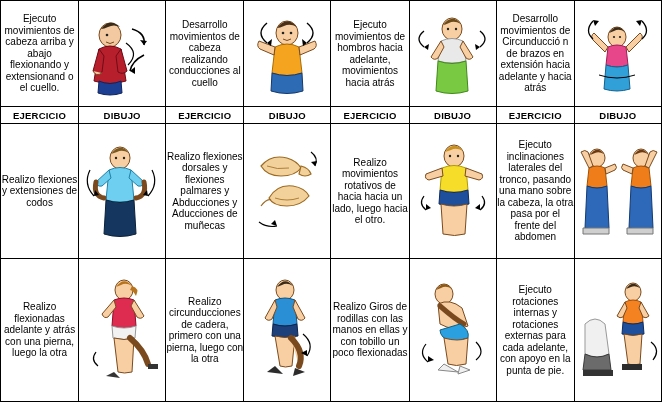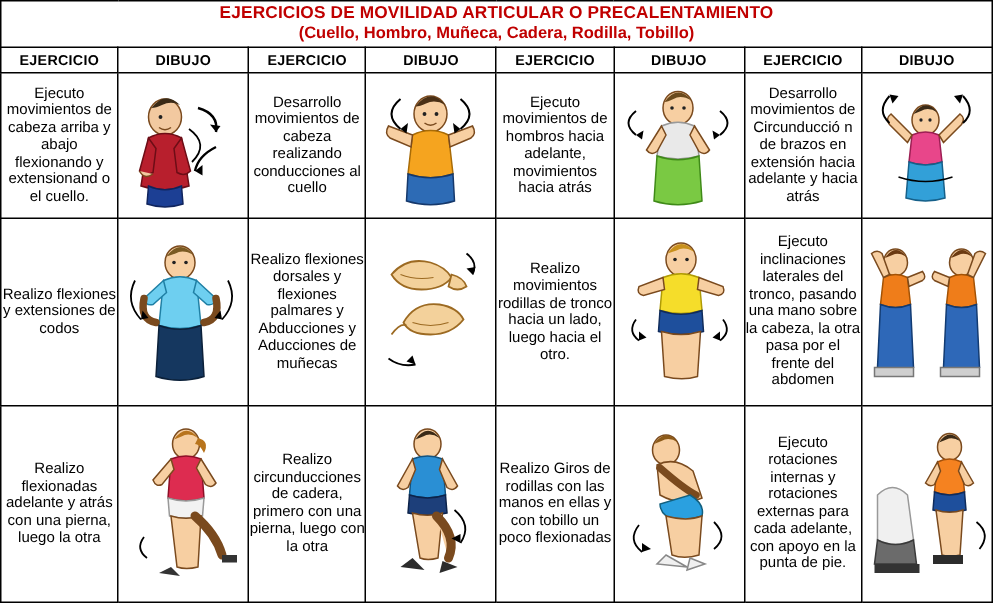--- a/index.html
+++ b/index.html
@@ -88,37 +88,20 @@
       <col class="c-txt">
         <col class="c-pic">
       <col class="c-txt">
         <col class="c-pic">
       <col class="c-txt">
         <col class="c-pic">
       <col class="c-txt">
         <col class="c-pic">
     </colgroup>
     <tbody>
-      <tr>
-        <td class="title-cell" colspan="8">
-          <span class="title-line1">EJERCICIOS DE MOVILIDAD ARTICULAR O PRECALENTAMIENTO</span>
-          <span class="title-line2">(Cuello, Hombro, Muñeca, Cadera, Rodilla, Tobillo)</span>
-        </td>
-      </tr>
-      <tr>
-        <td class="hdr">EJERCICIO</td>
-        <td class="hdr">DIBUJO</td>
-        <td class="hdr">EJERCICIO</td>
-        <td class="hdr">DIBUJO</td>
-        <td class="hdr">EJERCICIO</td>
-        <td class="hdr">DIBUJO</td>
-        <td class="hdr">EJERCICIO</td>
-        <td class="hdr">DIBUJO</td>
-      </tr>
-
       <tr>
         <td class="txt">Ejecuto movimientos de cabeza arriba y abajo flexionando y extensionand o el cuello.</td>
         <td class="pic">
           <div class="pic-wrap">
             <svg width="85" height="86" viewBox="0 0 85 86">
               <ellipse cx="30" cy="24" rx="11" ry="12" fill="#f2c9a0" stroke="#7a4a1e" stroke-width="1"></ellipse>
               <path d="M21 18 q9 -12 19 -2 q-6 -3 -12 0 q-4 2 -7 2z" fill="#3a2a17"></path>
               <circle cx="27" cy="24" r="1.3" fill="#222"></circle>
               <path d="M26 31 q4 3 8 0" fill="none" stroke="#7a4a1e" stroke-width="1"></path>
               <path d="M19 38 q11 -6 22 0 l5 32 q-16 5 -32 0z" fill="#b81f2d" stroke="#6d0d16" stroke-width="1"></path>
@@ -189,20 +172,31 @@
               <path d="M18 9 l6 1 l-4 5z" fill="#000"></path>
               <path d="M67 10 q9 10 0 18" fill="none" stroke="#000" stroke-width="1.3"></path>
               <path d="M67 9 l-6 1 l4 5z" fill="#000"></path>
               <path d="M24 64 q18 6 36 0" fill="none" stroke="#000" stroke-width="1"></path>
             </svg>
           </div>
         </td>
       </tr>
 
       <tr>
+        <td class="hdr">EJERCICIO</td>
+        <td class="hdr">DIBUJO</td>
+        <td class="hdr">EJERCICIO</td>
+        <td class="hdr">DIBUJO</td>
+        <td class="hdr">EJERCICIO</td>
+        <td class="hdr">DIBUJO</td>
+        <td class="hdr">EJERCICIO</td>
+        <td class="hdr">DIBUJO</td>
+      </tr>
+
+      <tr>
         <td class="txt">Realizo flexiones y extensiones de codos</td>
         <td class="pic">
           <div class="pic-wrap">
             <svg width="85" height="110" viewBox="0 0 85 110">
               <ellipse cx="40" cy="22" rx="10" ry="11" fill="#f7cfa2" stroke="#7a4a1e" stroke-width="1"></ellipse>
               <path d="M31 18 q9 -12 18 -1 q-7 -4 -12 -1z" fill="#7a5a22"></path>
               <circle cx="36" cy="22" r="1.2" fill="#222"></circle>
               <circle cx="44" cy="22" r="1.2" fill="#222"></circle>
               <path d="M29 34 q11 -5 22 0 l3 30 q-14 4 -28 0z" fill="#6ecff0" stroke="#2080a5" stroke-width="1"></path>
               <path d="M29 34 l-13 12 q1 5 6 4 l9 -8z" fill="#6ecff0" stroke="#2080a5" stroke-width="1"></path>
@@ -227,21 +221,21 @@
               <path d="M24 62 q8 -14 24 -12 q12 2 16 10 q-8 10 -22 10 q-14 0 -18 -8z" fill="#f3d19b" stroke="#9c6a22" stroke-width="1.2"></path>
               <path d="M30 62 q12 4 24 0" fill="none" stroke="#9c6a22" stroke-width="0.8"></path>
               <path d="M16 70 q6 -8 10 -6" fill="none" stroke="#9c6a22" stroke-width="1.2"></path>
               <path d="M66 16 q8 6 4 14" fill="none" stroke="#000" stroke-width="1.2"></path>
               <path d="M70 30 l-4 -4 l6 -1z" fill="#000"></path>
               <path d="M14 86 q8 6 18 4" fill="none" stroke="#000" stroke-width="1.2"></path>
               <path d="M32 90 l-6 -2 l4 -4z" fill="#000"></path>
             </svg>
           </div>
         </td>
-        <td class="txt">Realizo movimientos rodillas de tronco hacia un lado, luego hacia el otro.</td>
+        <td class="txt">Realizo movimientos rotativos de hacia hacia un lado, luego hacia el otro.</td>
         <td class="pic">
           <div class="pic-wrap">
             <svg width="85" height="110" viewBox="0 0 85 110">
               <ellipse cx="44" cy="20" rx="10" ry="11" fill="#f7cfa2" stroke="#7a4a1e" stroke-width="1"></ellipse>
               <path d="M35 16 q9 -12 18 -1 q-7 -4 -12 -1z" fill="#c8901c"></path>
               <circle cx="40" cy="20" r="1.2" fill="#222"></circle>
               <circle cx="48" cy="20" r="1.2" fill="#222"></circle>
               <path d="M32 32 q12 -5 24 0 l2 22 q-14 4 -28 0z" fill="#f5dd2a" stroke="#b09b05" stroke-width="1"></path>
               <path d="M32 32 l-16 6 q-2 5 3 6 l14 -4z" fill="#f7cfa2" stroke="#7a4a1e" stroke-width="1"></path>
               <path d="M56 32 l16 6 q2 5 -3 6 l-14 -4z" fill="#f7cfa2" stroke="#7a4a1e" stroke-width="1"></path>

